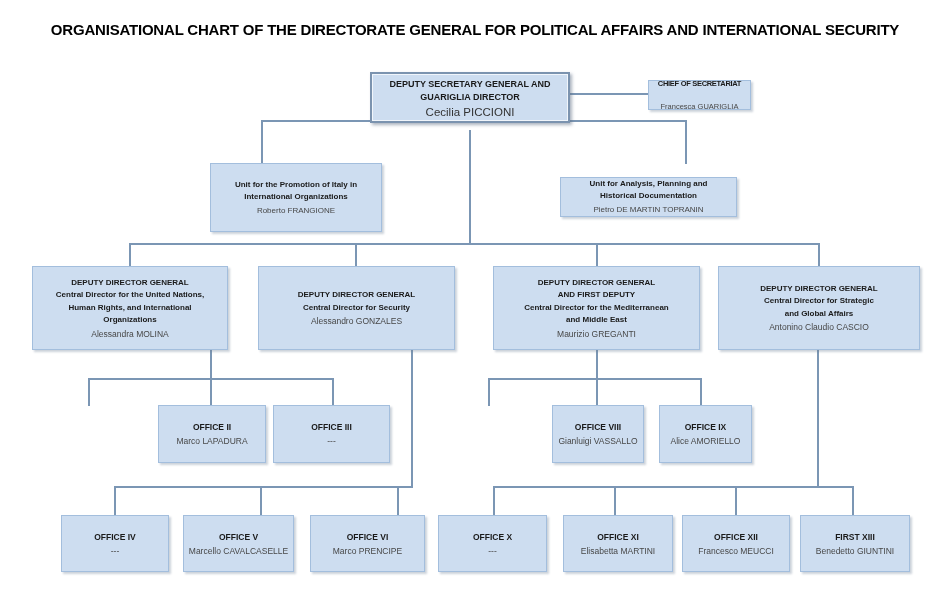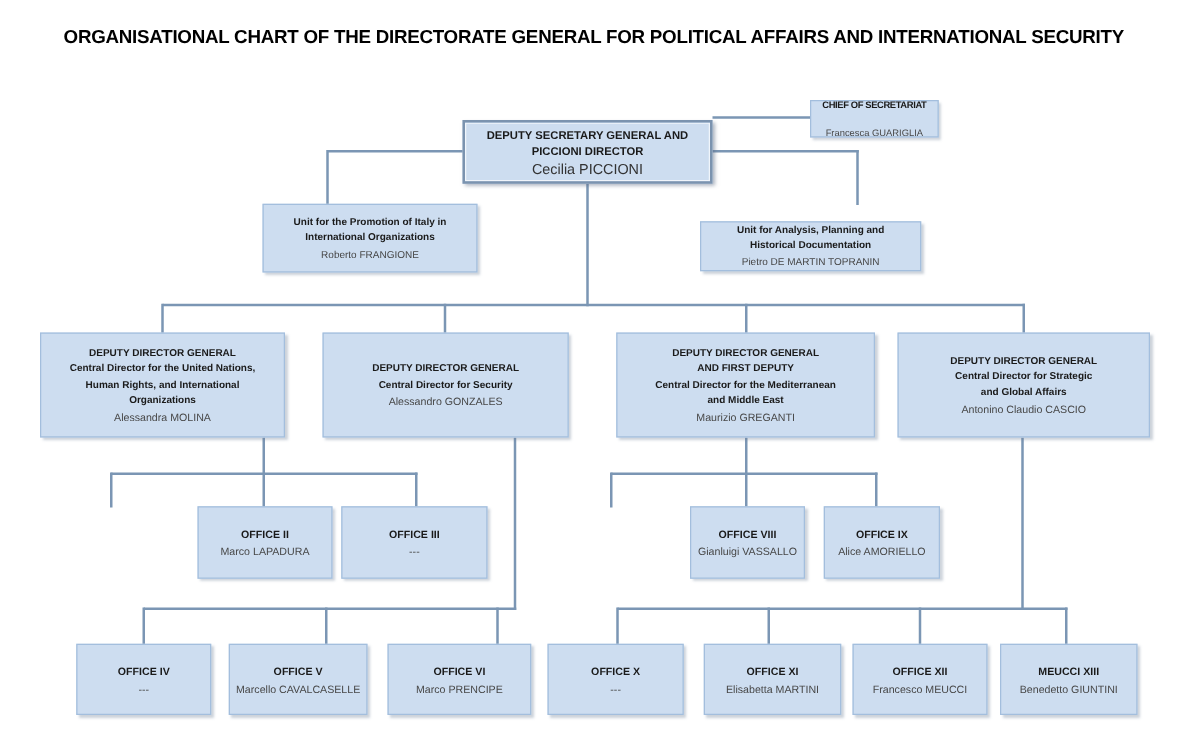--- a/index.html
+++ b/index.html
@@ -72,36 +72,36 @@
   <i class="vl" style="left:260px;top:486px;height:30px"></i>
   <i class="vl" style="left:397px;top:486px;height:30px"></i>
 
   <i class="vl" style="left:817px;top:350px;height:138px"></i>
   <i class="hl" style="left:494px;top:486px;width:360px"></i>
   <i class="vl" style="left:493px;top:486px;height:30px"></i>
   <i class="vl" style="left:614px;top:486px;height:30px"></i>
   <i class="vl" style="left:735px;top:486px;height:30px"></i>
   <i class="vl" style="left:852px;top:486px;height:30px"></i>
 
-  <div class="box top-box" style="left:370px;top:96px;width:200px;height:51px">
+  <div class="box top-box" style="left:370px;top:72px;width:200px;height:51px">
     <div class="role">
       <span>DEPUTY SECRETARY GENERAL AND</span>
-      <span>PICCIONI DIRECTOR</span>
+      <span>GUARIGLIA DIRECTOR</span>
     </div>
     <div class="person">Cecilia PICCIONI</div>
   </div>
 
   <div class="box chief-box" style="left:648px;top:80px;width:103px;height:30px">
     <div class="role">
       <span>CHIEF OF SECRETARIAT</span>
     </div>
     <div class="person">Francesca GUARIGLIA</div>
   </div>
 
-  <div class="box unit-box" style="left:210px;top:163px;width:172px;height:55px">
+  <div class="box unit-box" style="left:210px;top:163px;width:172px;height:69px">
     <div class="role">
       <span>Unit for the Promotion of Italy in</span>
       <span>International Organizations</span>
     </div>
     <div class="person">Roberto FRANGIONE</div>
   </div>
 
   <div class="box unit-box" style="left:560px;top:177px;width:177px;height:40px">
     <div class="role">
       <span>Unit for Analysis, Planning and</span>
@@ -203,18 +203,18 @@
     <div class="person">Elisabetta MARTINI</div>
   </div>
   <div class="box office-box" style="left:682px;top:515px;width:108px;height:57px">
     <div class="role">
         <span>OFFICE XII</span>
       </div>
     <div class="person">Francesco MEUCCI</div>
   </div>
   <div class="box office-box" style="left:800px;top:515px;width:110px;height:57px">
     <div class="role">
-        <span>MEUCCI XIII</span>
+        <span>FIRST XIII</span>
       </div>
     <div class="person">Benedetto GIUNTINI</div>
   </div>
 
 </div>
 
 </body></html>

